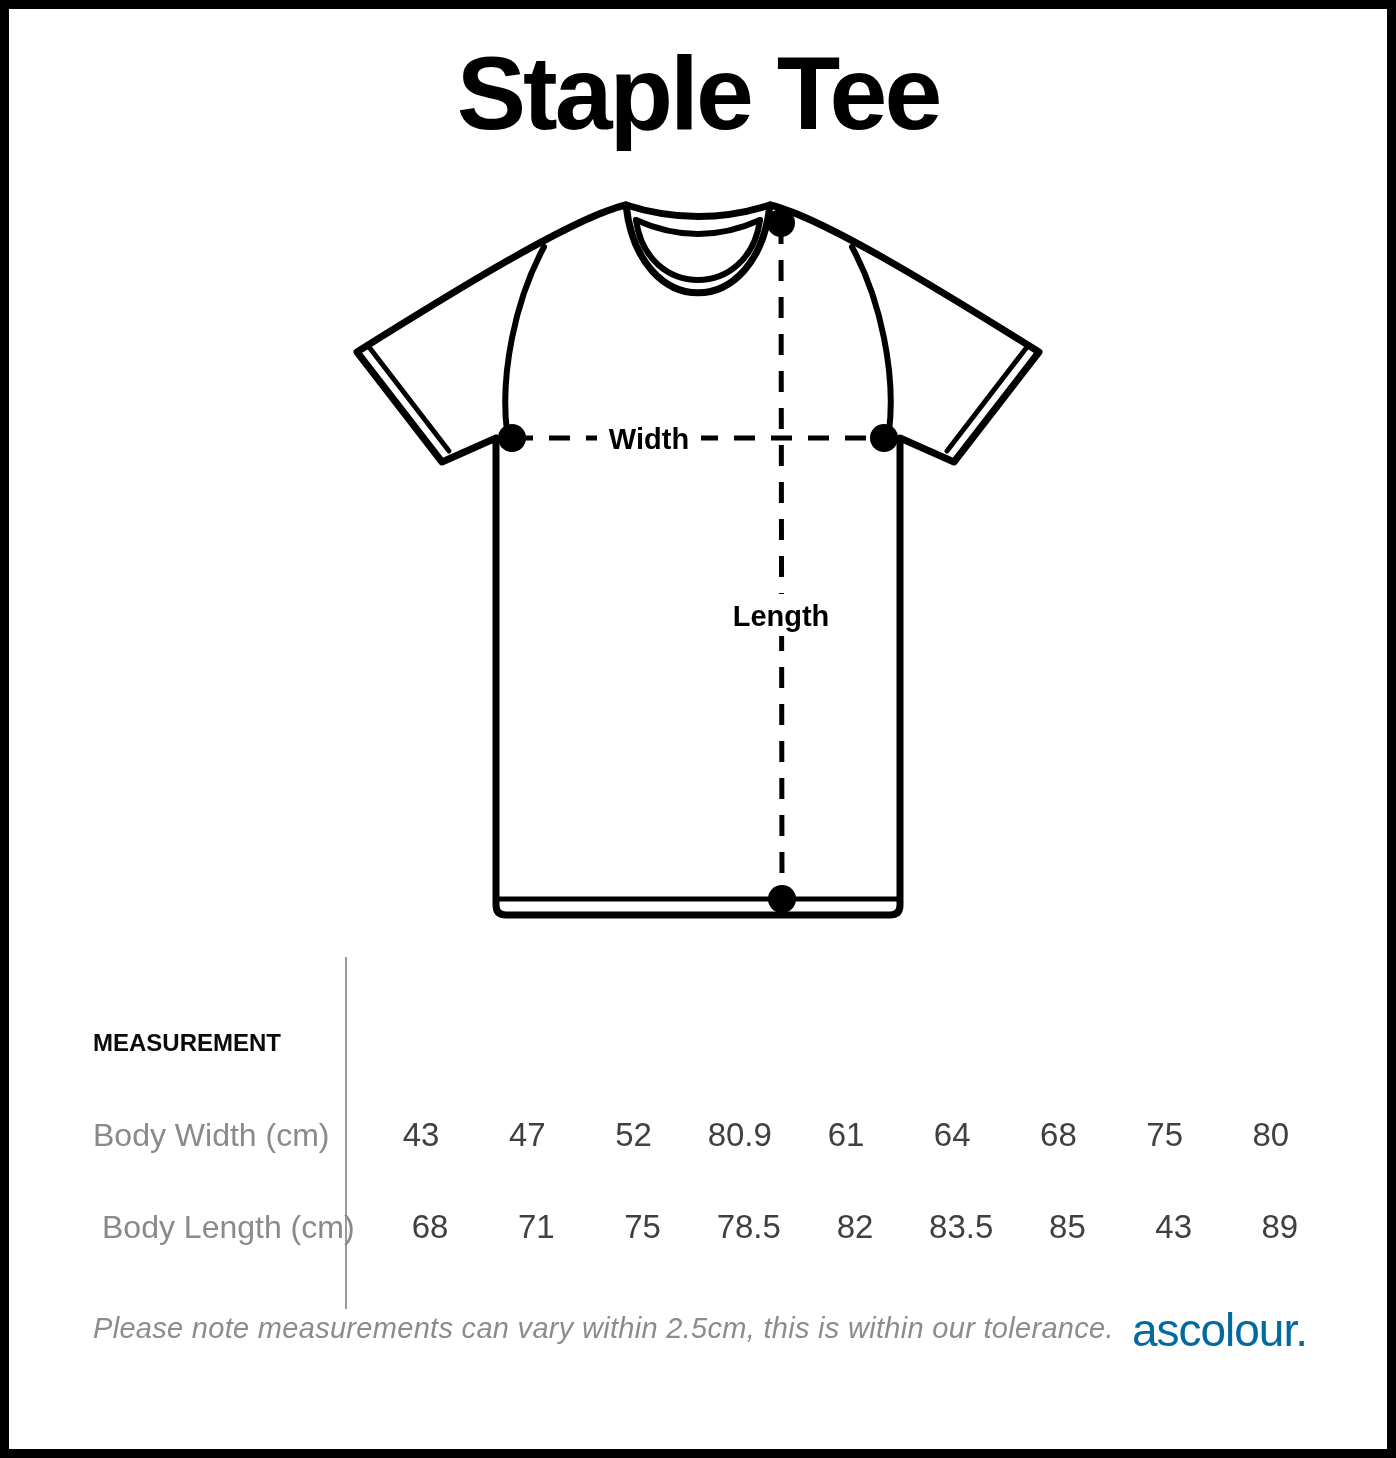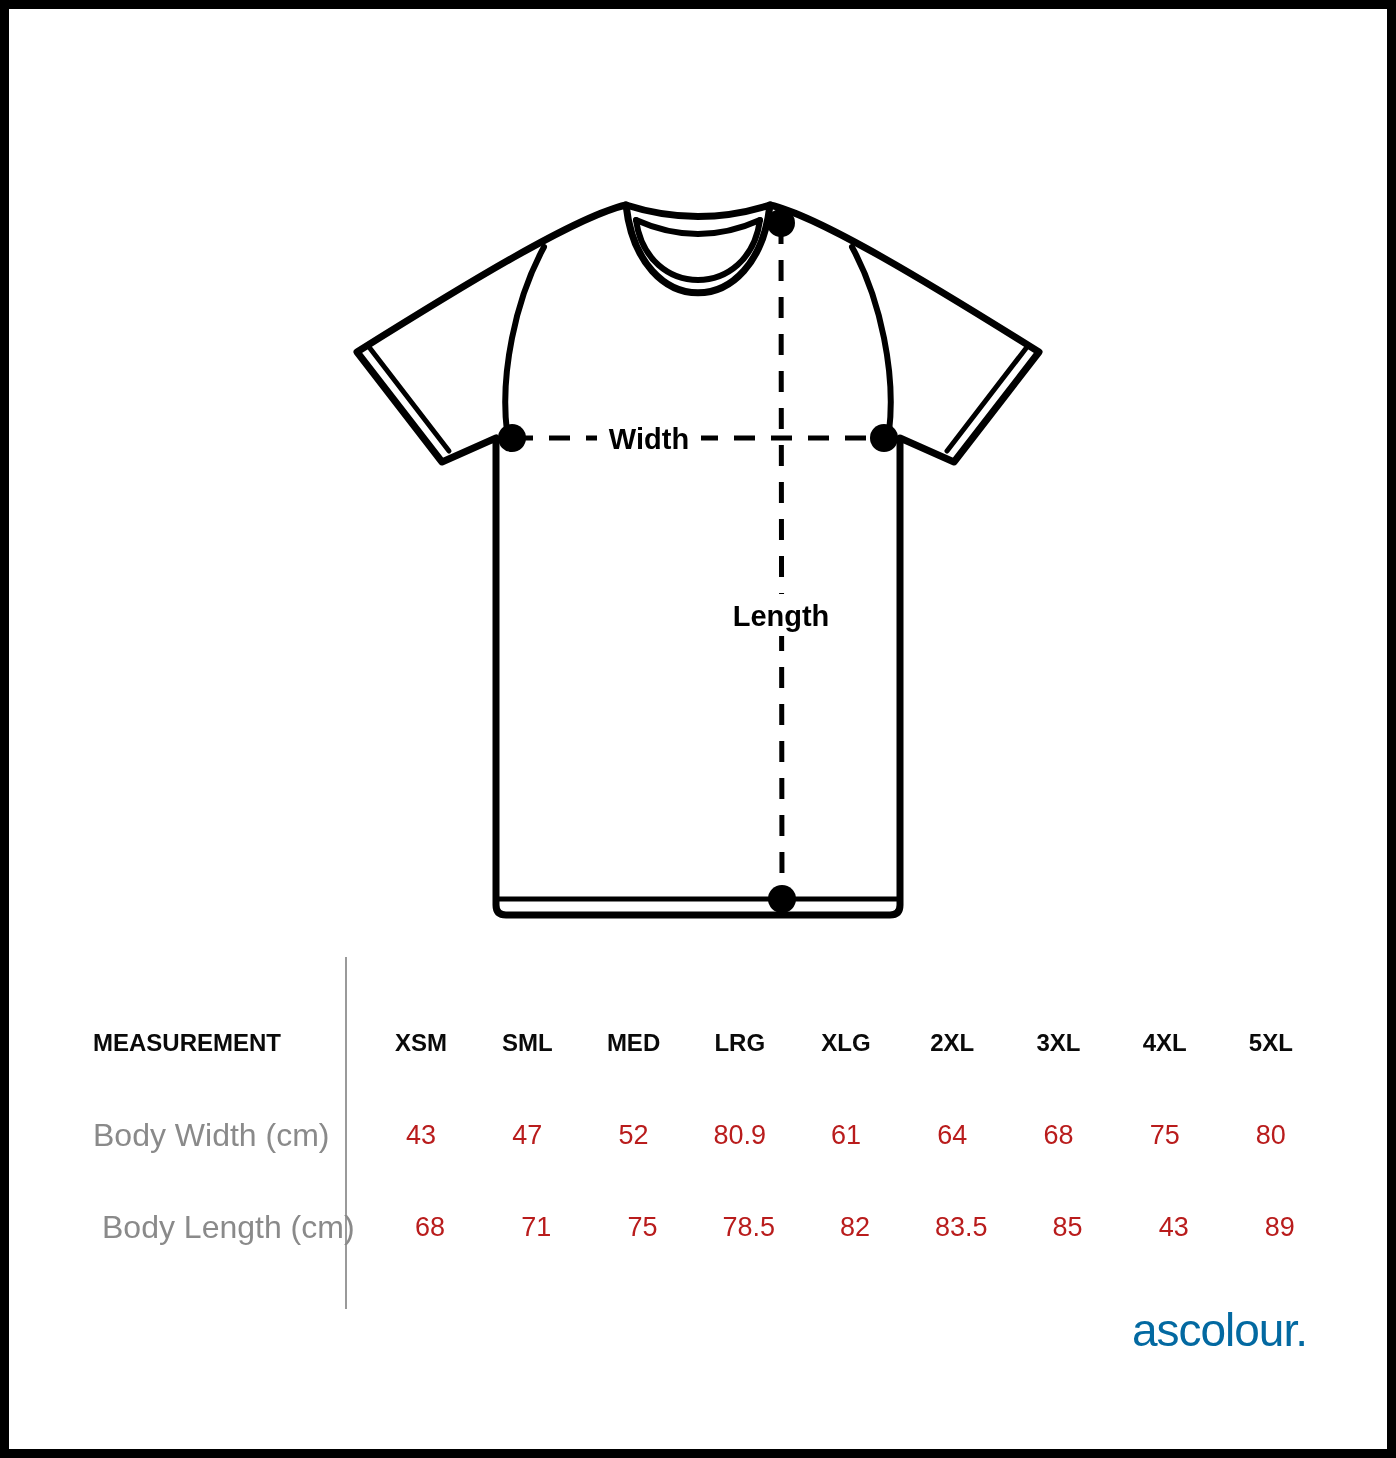--- a/index.html
+++ b/index.html
@@ -48,21 +48,21 @@
     position:absolute;
     left:368px;
     width:956px;
     display:grid;
     grid-template-columns:repeat(9,1fr);
     line-height:34px;
   }
   .row-values span{text-align:center;}
   .hdr{font-weight:bold;font-size:24px;color:#0a0a0a;}
   .lbl{font-size:32px;color:#8a8a8a;}
-  .val{font-size:27px;color:#b91c1c;}
+  .val{font-size:33px;color:#404040;}
   .top-hdr{top:1026px;}
   .top-r1{top:1118px;}
   .top-r2{top:1210px;margin-left:9px;}
   .note{
     position:absolute;
     left:93px;top:1312px;
     font-size:29px;
     font-style:italic;
     color:#8c8c8c;
     letter-spacing:0.3px;
@@ -80,20 +80,21 @@
     font-weight:bold;
     font-size:29px;
     fill:#000;
   }
 </style>
 </head>
 <body>
 
 <div class="page">
 
+  <h1 class="title">Staple Tee</h1>
 
   <svg class="diagram" viewBox="0 0 720 770" aria-hidden="true">
 
     <path d="M287,35
              C238,46 125,115 18,182
              L103,292
              L157,268
              L157,735
              Q157,745 167,745
              L551,745
@@ -127,31 +128,20 @@
 
     <circle cx="173" cy="268" r="14" fill="#000"></circle>
     <circle cx="545" cy="268" r="14" fill="#000"></circle>
     <circle cx="442" cy="53" r="14" fill="#000"></circle>
     <circle cx="443" cy="729" r="14" fill="#000"></circle>
   </svg>
 
   <div class="divider"></div>
 
   <div class="row-label hdr top-hdr">MEASUREMENT</div>
-  <div class="row-values hdr top-hdr">
-    <span>XSM</span>
-    <span>SML</span>
-    <span>MED</span>
-    <span>LRG</span>
-    <span>XLG</span>
-    <span>2XL</span>
-    <span>3XL</span>
-    <span>4XL</span>
-    <span>5XL</span>
-  </div>
 
   <div class="row-label lbl top-r1">Body Width (cm)</div>
   <div class="row-values val top-r1">
     <span>43</span>
     <span>47</span>
     <span>52</span>
     <span>80.9</span>
     <span>61</span>
     <span>64</span>
     <span>68</span>
@@ -165,16 +155,17 @@
     <span>71</span>
     <span>75</span>
     <span>78.5</span>
     <span>82</span>
     <span>83.5</span>
     <span>85</span>
     <span>43</span>
     <span>89</span>
   </div>
 
+  <div class="note">Please note measurements can vary within 2.5cm, this is within our tolerance.</div>
   <div class="brand">ascolour.</div>
 
   <div class="frame"></div>
 </div>
 
 </body></html>

